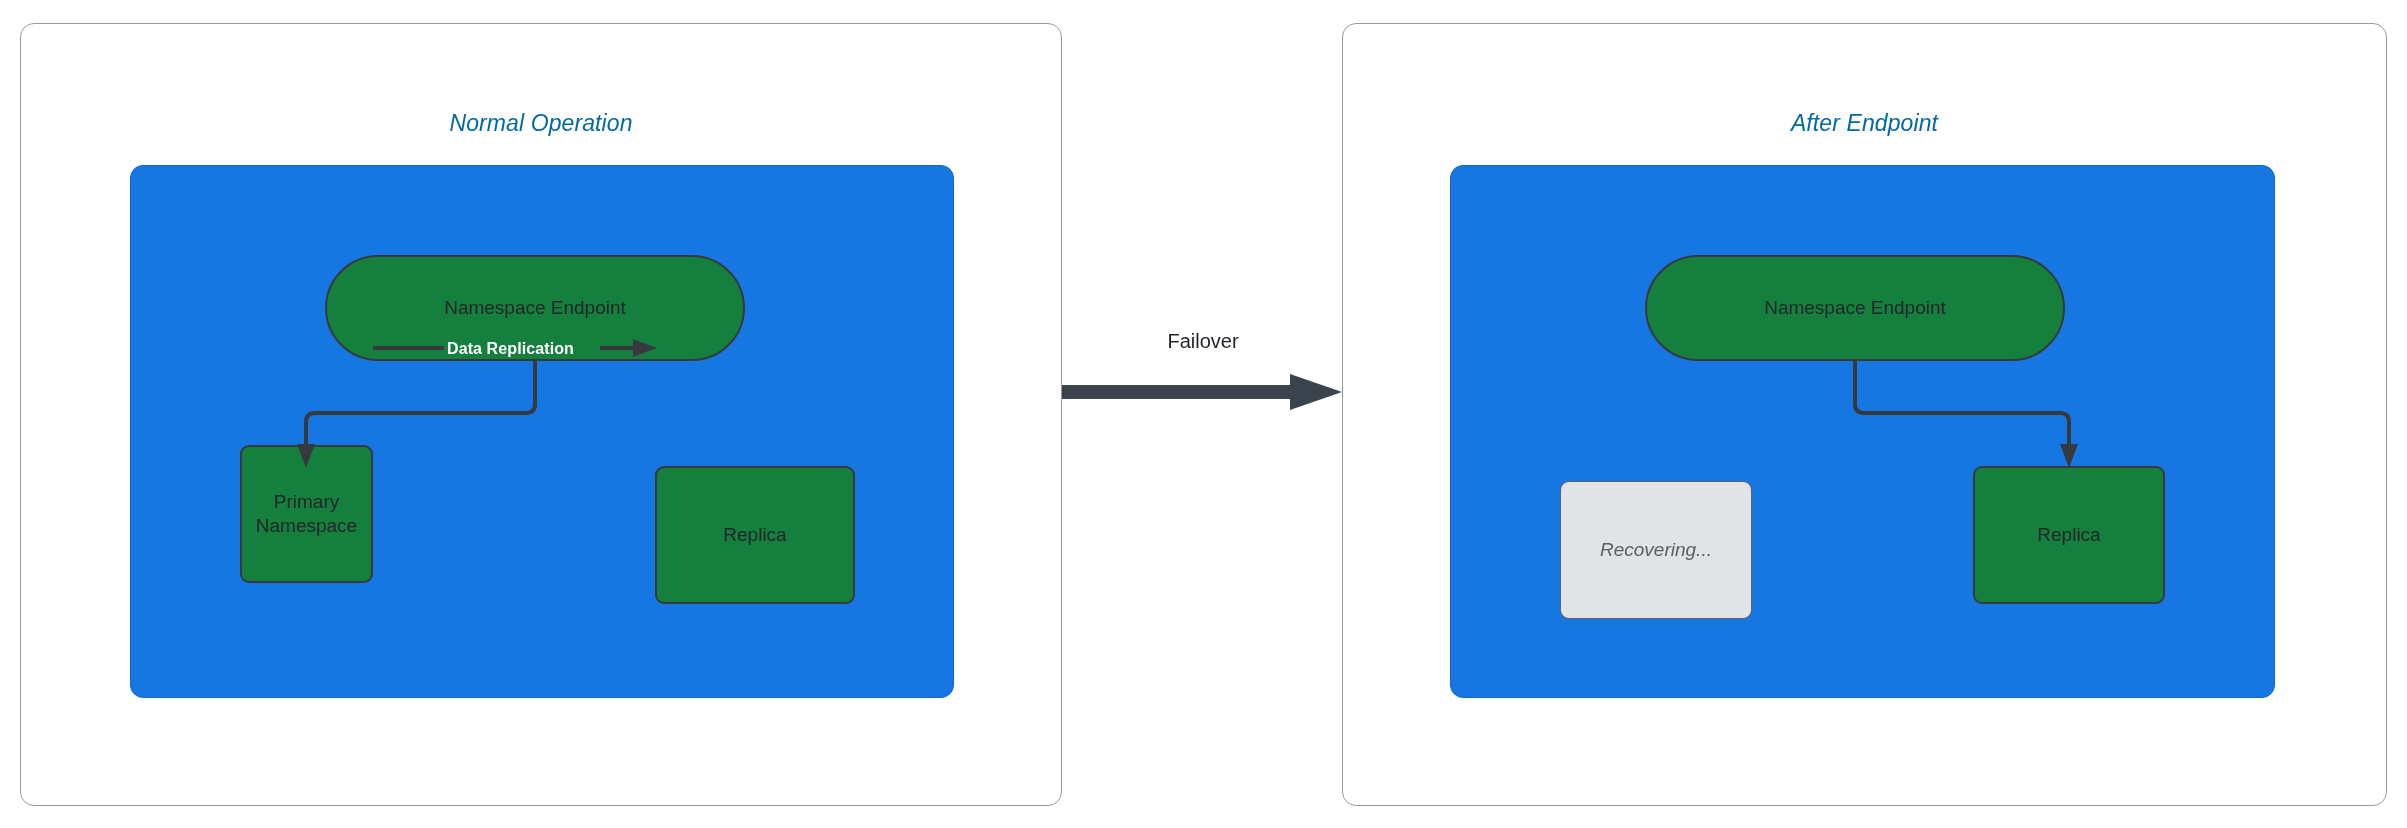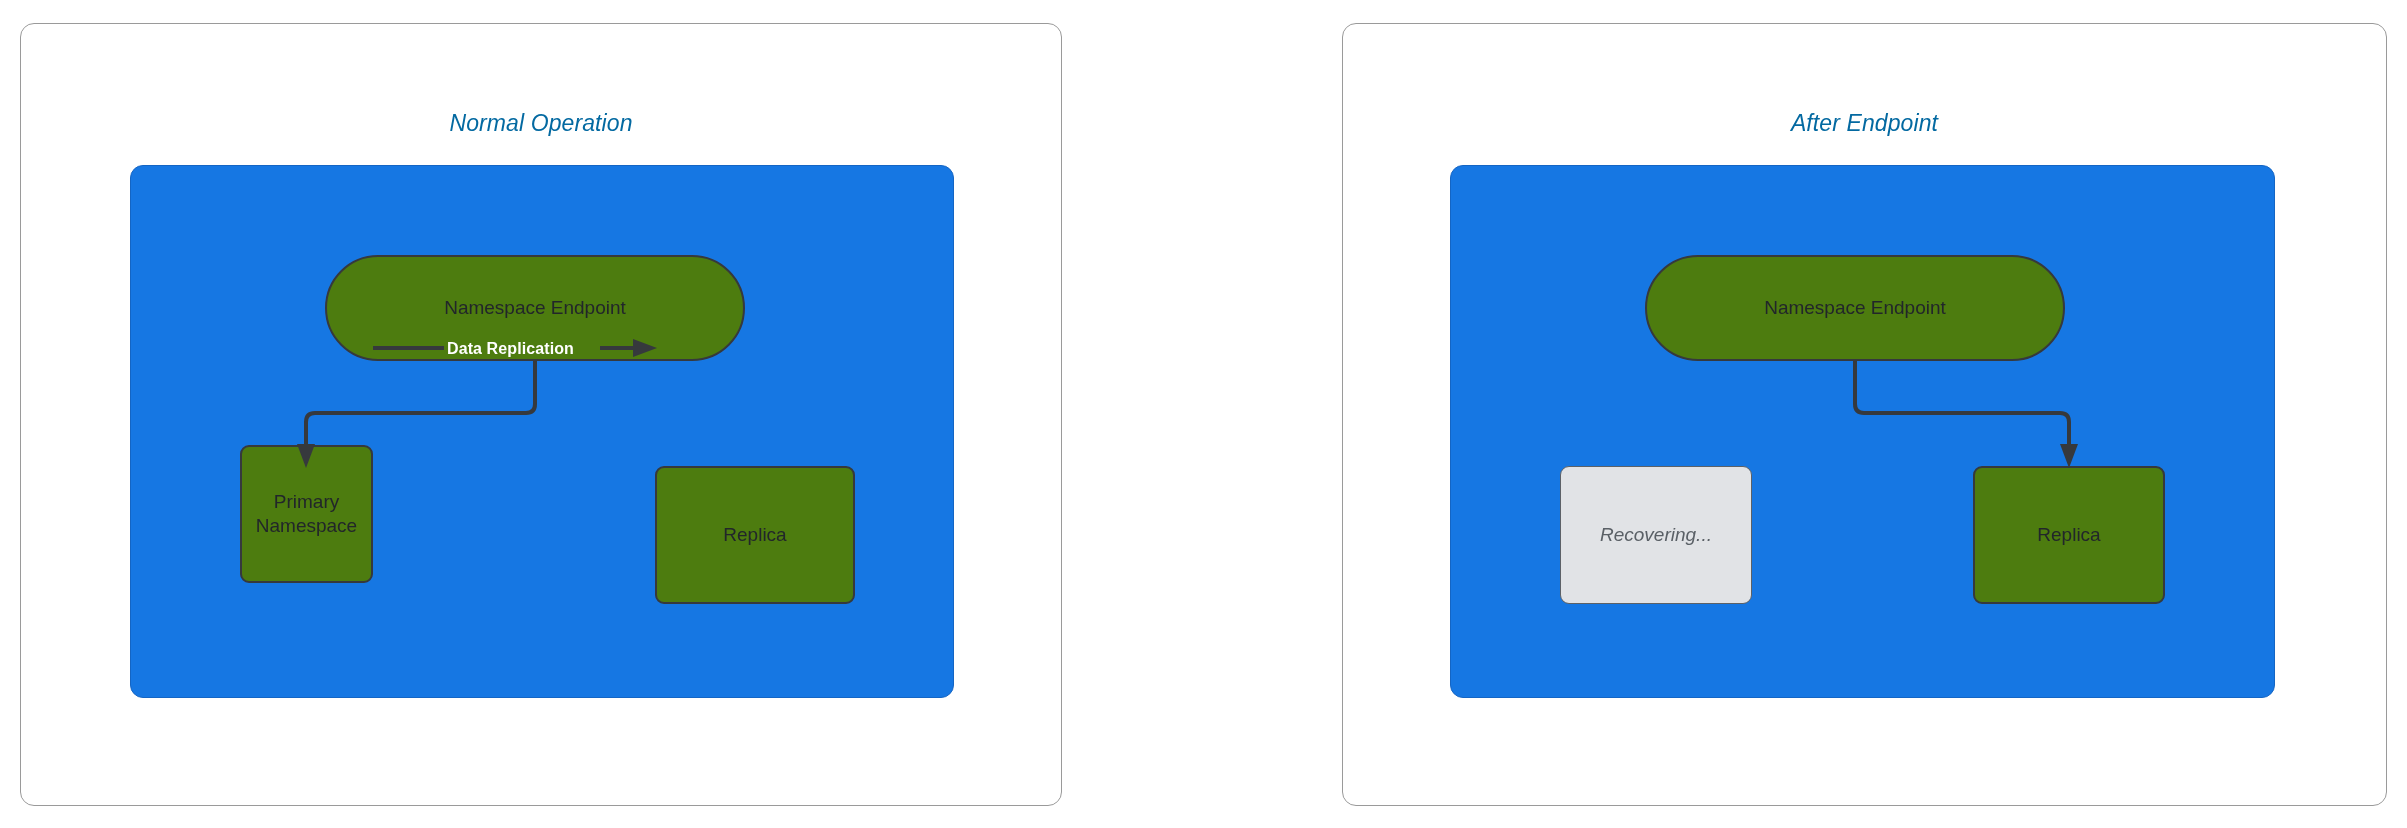--- a/index.html
+++ b/index.html
@@ -54,38 +54,39 @@
   #cloud-right { left: 1450px; top: 165px; width: 825px; height: 533px; }
 
   
   .node {
     position: absolute;
     box-sizing: border-box;
     display: flex;
     align-items: center;
     justify-content: center;
     text-align: center;
-    background: #4d7c0f;
+    background: #15803d;
     border: 2px solid #36393d;
     color: #22262a;
     font-size: 19px;
     line-height: 1.26;
     white-space: pre-line;
   }
   .node.pill {
     border-radius: 56px;
   }
   .node.rect {
     border-radius: 9px;
   }
   .node.recovering {
     background: #e1e3e6;
     border: 1.6px solid #5c6167;
     color: #5a6066;
     font-style: italic;
+    margin-top: 15px;
   }
 
   
   #node-endpoint-left { left: 325px; top: 255px; width: 420px; height: 106px; }
   #node-primary       { left: 240px; top: 445px; width: 133px; height: 138px; }
   #node-replica-left  { left: 655px; top: 466px; width: 200px; height: 138px; }
 
   
   #node-endpoint-right { left: 1645px; top: 255px; width: 420px; height: 106px; }
   #node-recovering     { left: 1560px; top: 466px; width: 192px; height: 138px; }
@@ -187,14 +188,20 @@
       <path class="edge-line" d="M 600 348 L 641 348"></path>
       <polygon class="edge-head" points="657,348 633,339 633,357"></polygon>
     </g>
 
     <g>
       <path class="edge-line" d="M 1855 361 L 1855 404 Q 1855 413 1864 413 L 2060 413 Q 2069 413 2069 422 L 2069 452"></path>
       <polygon class="edge-head" points="2069,468 2060,444 2078,444"></polygon>
     </g>
   </svg>
 
+  <div id="failover-group">
+    <div id="label-failover">Failover</div>
+    <svg id="failover-arrow" viewBox="0 0 282 40" preserveAspectRatio="none">
+      <path d="M 0 13 L 228 13 L 228 2 L 280 20 L 228 38 L 228 27 L 0 27 Z" fill="#3b434e"></path>
+    </svg>
+  </div>
 
 </div>
 
 </body></html>

